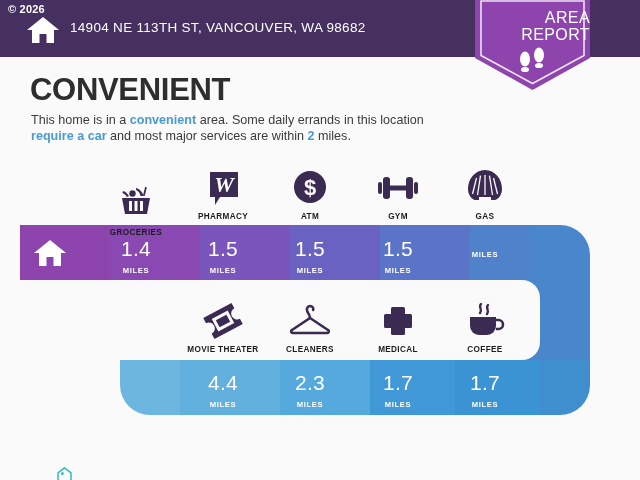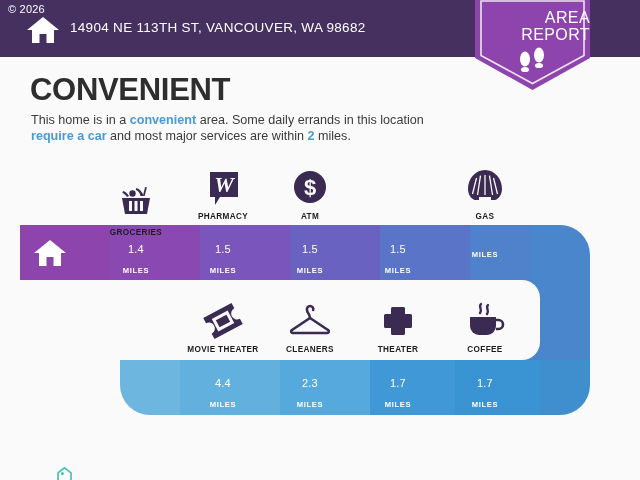--- a/index.html
+++ b/index.html
@@ -14,21 +14,21 @@
     background:#fafafa;
     overflow:hidden;
   }
   
   .header{
     position:absolute;left:0;top:0;width:640px;height:57px;
     background:#453060;
   }
   .copyright{
     position:absolute;left:8px;top:3px;
-    color:#ffffff;font-size:11px;font-weight:normal;
+    color:#ffffff;font-size:11px;font-weight:bold;
     letter-spacing:0.2px;
     white-space:nowrap;
   }
   .home-badge{
     position:absolute;left:26px;top:15px;width:34px;height:30px;
   }
   .address{
     position:absolute;left:70px;top:20px;
     color:#ffffff;font-size:13.5px;font-weight:400;
     letter-spacing:0.3px;white-space:nowrap;
@@ -70,21 +70,21 @@
     height:42px;display:flex;align-items:flex-end;justify-content:center;
   }
   .icon-label{
     margin-top:5px;font-size:8.2px;font-weight:bold;color:#1c1c1c;
     letter-spacing:0.35px;white-space:nowrap;
   }
   
   .val-cell{
     position:absolute;text-align:center;z-index:4;color:#ffffff;
   }
-  .val-num{font-size:11px;font-weight:400;line-height:16px;letter-spacing:0.2px;}
+  .val-num{font-size:21px;font-weight:400;line-height:16px;letter-spacing:0.2px;}
   .val-unit{font-size:7.6px;font-weight:bold;letter-spacing:0.7px;margin-top:9px;}
   .home-icon-cell{
     position:absolute;z-index:4;left:33px;top:238px;width:34px;height:30px;
   }
   
   .notch{
     position:absolute;z-index:2;background:#fafafa;
   }
   
   .footer-logo{
@@ -203,20 +203,32 @@
     <div class="icon-cell" style="left:270px;top:0;">
       <div class="icon-glyph">
         <svg width="40" height="40" viewBox="0 0 40 40">
           <circle cx="20" cy="20" r="16" fill="#3b2a52"></circle>
           <text x="20" y="28" font-family="Liberation Sans, sans-serif" font-size="22" font-weight="bold" fill="#fafafa" text-anchor="middle">$</text>
         </svg>
       </div>
       <div class="icon-label">ATM</div>
     </div>
 
+    <div class="icon-cell" style="left:358px;top:0;">
+      <div class="icon-glyph">
+        <svg width="44" height="40" viewBox="0 0 44 40" fill="#3b2a52">
+          <rect x="2" y="15" width="4" height="12" rx="2"></rect>
+          <rect x="7" y="10" width="7" height="22" rx="3"></rect>
+          <rect x="14" y="18.5" width="16" height="5"></rect>
+          <rect x="30" y="10" width="7" height="22" rx="3"></rect>
+          <rect x="38" y="15" width="4" height="12" rx="2"></rect>
+        </svg>
+      </div>
+      <div class="icon-label">GYM</div>
+    </div>
 
     <div class="icon-cell" style="left:445px;top:0;">
       <div class="icon-glyph">
         <svg width="42" height="40" viewBox="0 0 42 40">
           <path d="M21 3 C31 3 38 12 38 22 C38 27 35 32 31 33 L27 33 L27 30 L15 30 L15 33 L11 33
                    C7 32 4 27 4 22 C4 12 11 3 21 3 Z" fill="#3b2a52"></path>
           <g stroke="#fafafa" stroke-width="1.3" fill="none">
             <path d="M21 8 L21 28"></path>
             <path d="M16.5 8.6 L13.5 28"></path>
             <path d="M25.5 8.6 L28.5 28"></path>
@@ -280,21 +292,21 @@
     </div>
 
     <div class="icon-cell" style="left:358px;top:0;">
       <div class="icon-glyph">
         <svg width="38" height="38" viewBox="0 0 38 38" fill="#3b2a52">
           <path d="M13.5 5 H24.5 A1.5 1.5 0 0 1 26 6.5 V12 H31.5 A1.5 1.5 0 0 1 33 13.5 V24.5
                    A1.5 1.5 0 0 1 31.5 26 H26 V31.5 A1.5 1.5 0 0 1 24.5 33 H13.5 A1.5 1.5 0 0 1 12 31.5
                    V26 H6.5 A1.5 1.5 0 0 1 5 24.5 V13.5 A1.5 1.5 0 0 1 6.5 12 H12 V6.5 A1.5 1.5 0 0 1 13.5 5 Z"></path>
         </svg>
       </div>
-      <div class="icon-label">THEATER</div>
+      <div class="icon-label">MEDICAL</div>
     </div>
 
     <div class="icon-cell" style="left:445px;top:0;">
       <div class="icon-glyph">
         <svg width="42" height="38" viewBox="0 0 42 38" fill="#3b2a52">
           <path d="M17 2 C14 5 19 7 16 11 M24 3 C21 6 26 8 23 12" stroke="#3b2a52" stroke-width="2.4" fill="none" stroke-linecap="round"></path>
           <path d="M6 15 H32 V24 A9 9 0 0 1 23 33 H15 A9 9 0 0 1 6 24 Z"></path>
           <path d="M32 18 H34.5 A4.5 4.5 0 0 1 34.5 27 H32" fill="none" stroke="#3b2a52" stroke-width="2.6"></path>
         </svg>
       </div>

